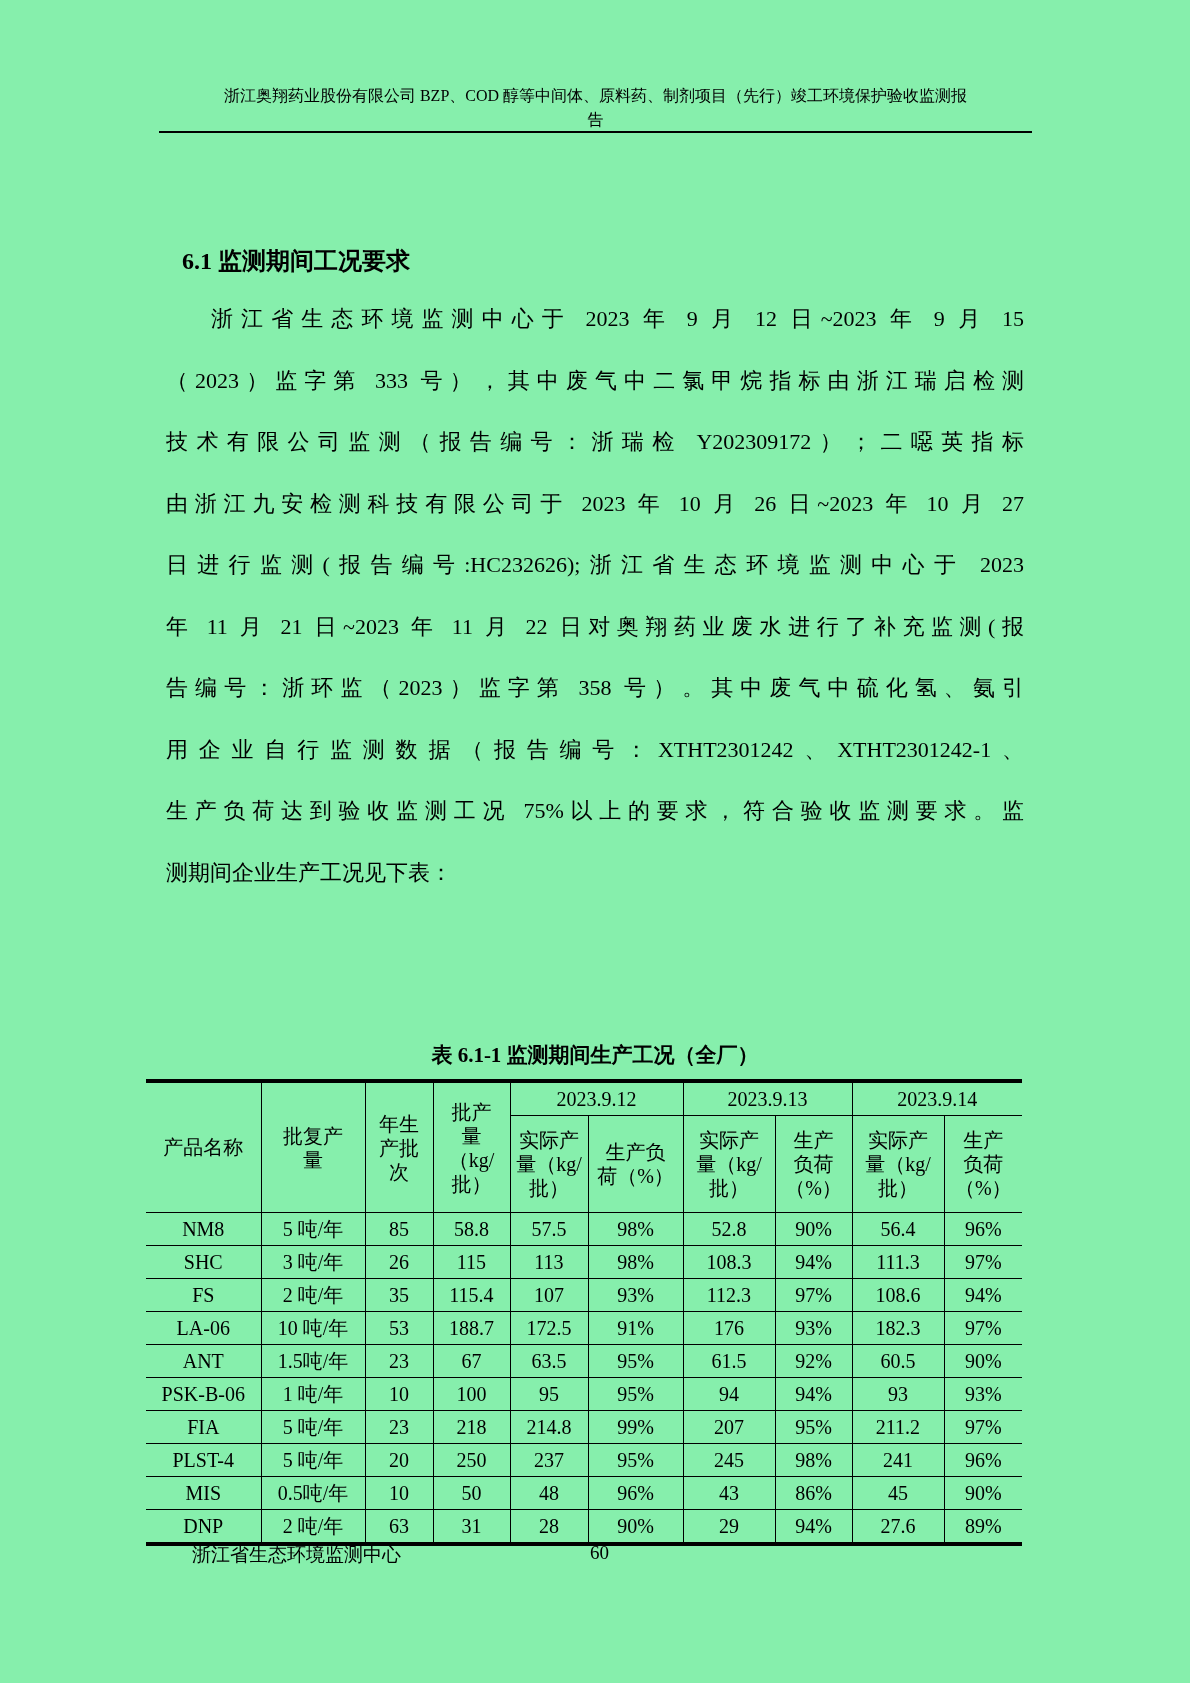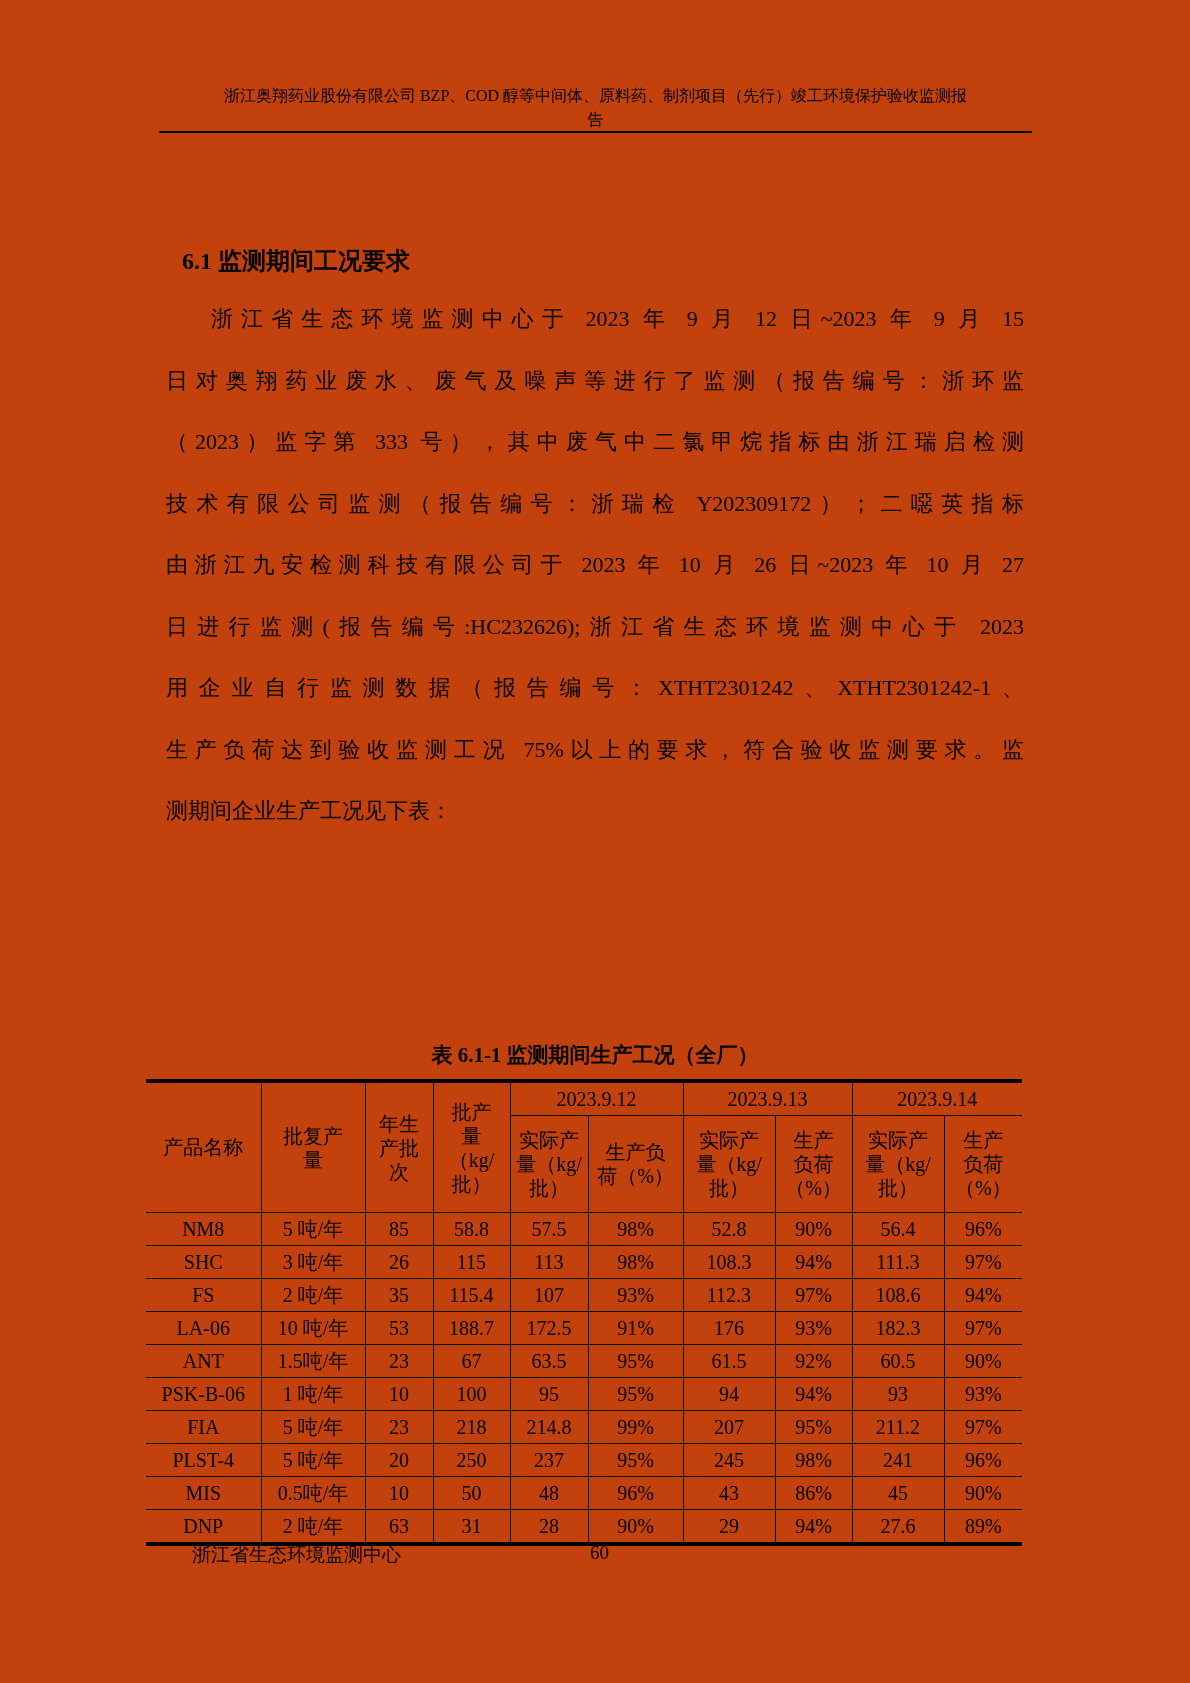--- a/index.html
+++ b/index.html
@@ -1,17 +1,17 @@
 <!DOCTYPE html>
 <html><head>
 <meta charset="utf-8">
 <style>
   html,body { margin:0; padding:0; background:#fff; }
   .page {
-    position:relative; width:1190px; height:1683px; background:#c2410c;
+    position:relative; width:1190px; height:1683px; background:#86efac;
     font-family:"Liberation Serif","DejaVu Serif",serif; color:#000; overflow:hidden;
   }
   .running-header {
     position:absolute; top:84px; left:159px; width:873px;
     font-size:16px; line-height:24px; text-align:center;
   }
   .header-rule {
     position:absolute; top:131px; left:159px; width:873px;
     border-top:2px solid #000; height:0;
   }
@@ -70,25 +70,26 @@
     <div>告</div>
   </div>
 
   <div class="header-rule"></div>
 
 
   <h2 class="section-heading">6.1 监测期间工况要求</h2>
 
   <div class="body-text" id="paragraph">
       <div class="line indent">浙江省生态环境监测中心于 2023 年 9 月 12 日~2023 年 9 月 15</div>
-      <div class="line">日对奥翔药业废水、废气及噪声等进行了监测（报告编号：浙环监</div>
       <div class="line">（2023）监字第 333 号），其中废气中二氯甲烷指标由浙江瑞启检测</div>
       <div class="line">技术有限公司监测（报告编号：浙瑞检 Y202309172）；二噁英指标</div>
       <div class="line">由浙江九安检测科技有限公司于 2023 年 10 月 26 日~2023 年 10 月 27</div>
       <div class="line">日进行监测(报告编号:HC232626);浙江省生态环境监测中心于 2023</div>
+      <div class="line">年 11 月 21 日~2023 年 11 月 22 日对奥翔药业废水进行了补充监测(报</div>
+      <div class="line">告编号：浙环监（2023）监字第 358 号）。其中废气中硫化氢、氨引</div>
       <div class="line">用企业自行监测数据（报告编号：XTHT2301242、XTHT2301242-1、</div>
       <div class="line">生产负荷达到验收监测工况 75%以上的要求，符合验收监测要求。监</div>
       <div class="line last">测期间企业生产工况见下表：</div>
     </div>
 
   <div class="table-caption">表 6.1-1 监测期间生产工况（全厂）</div>
 
   <table class="prod-table">
     <colgroup>
       <col style="width:115px">

